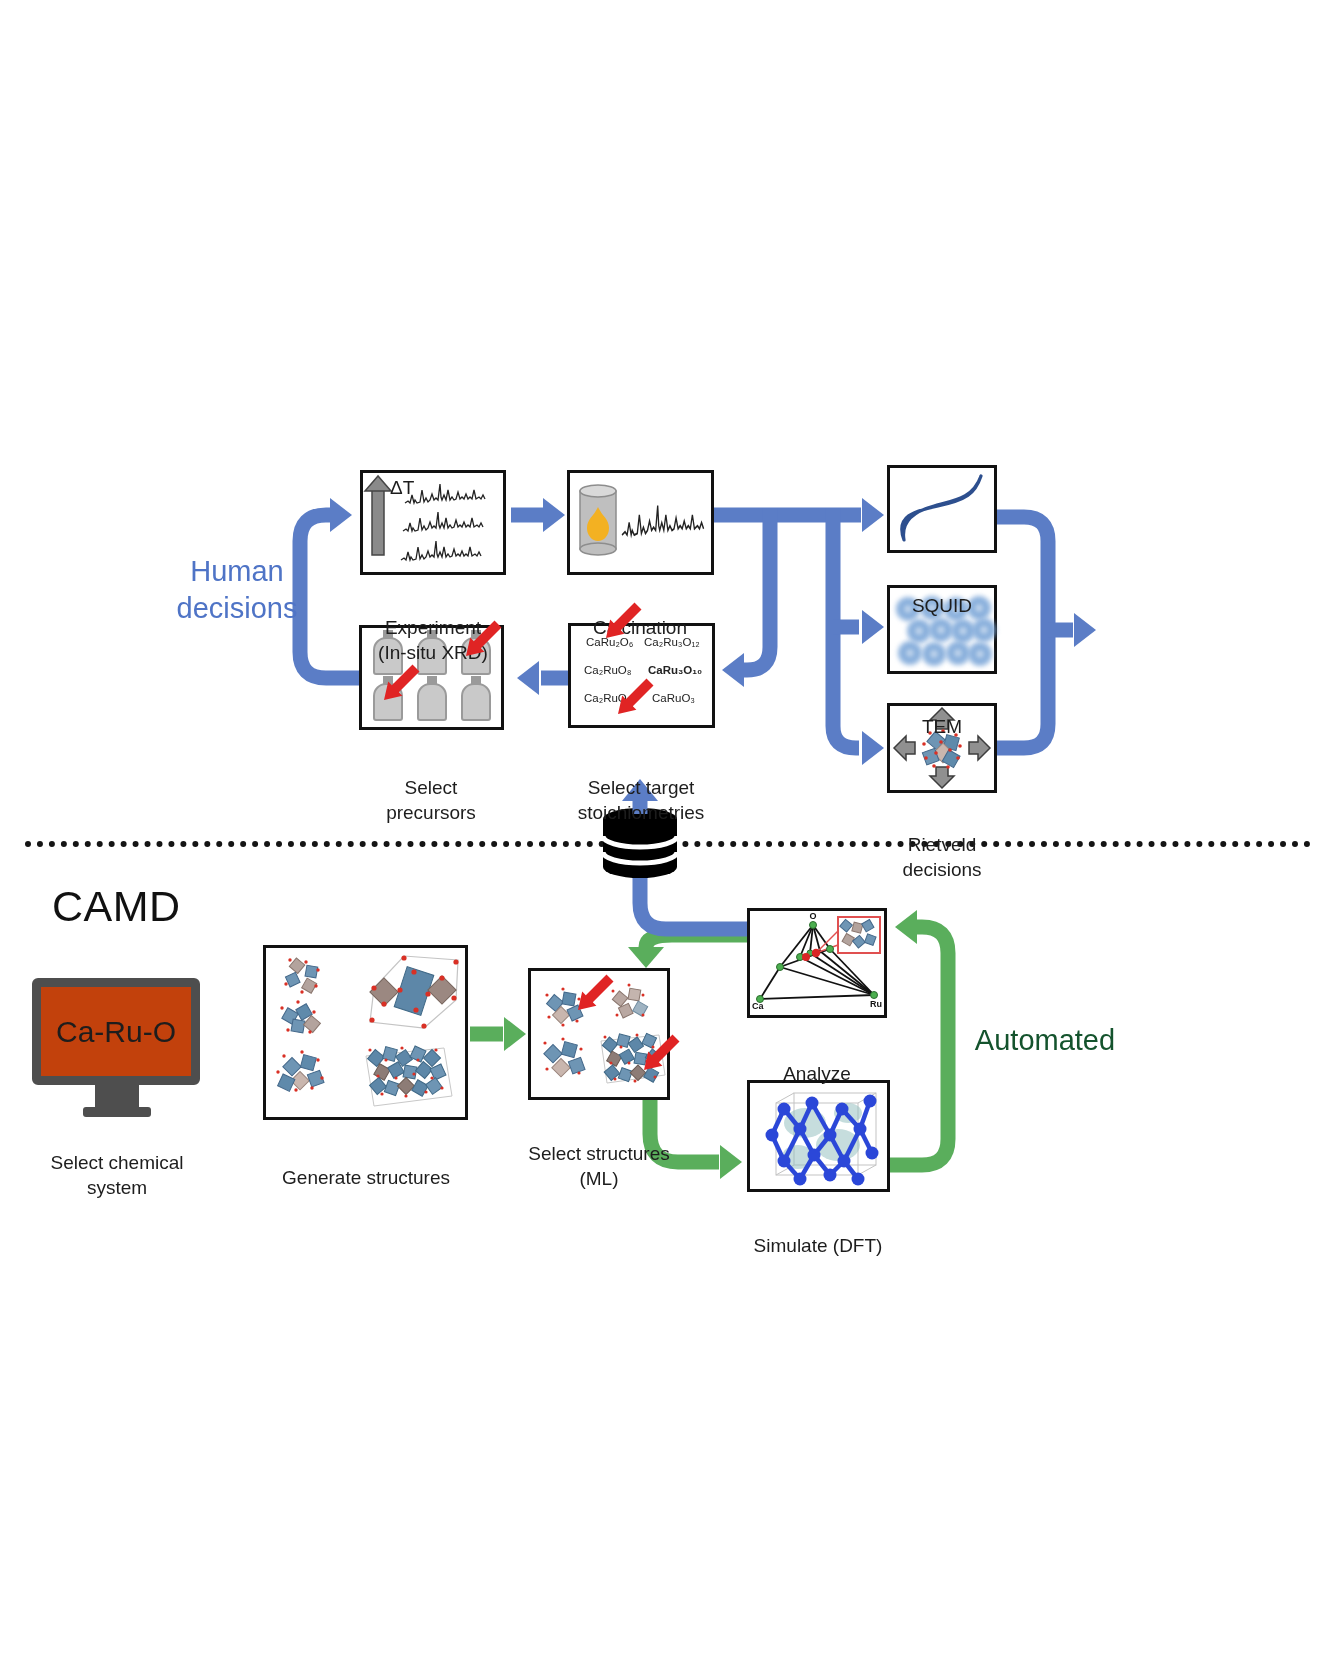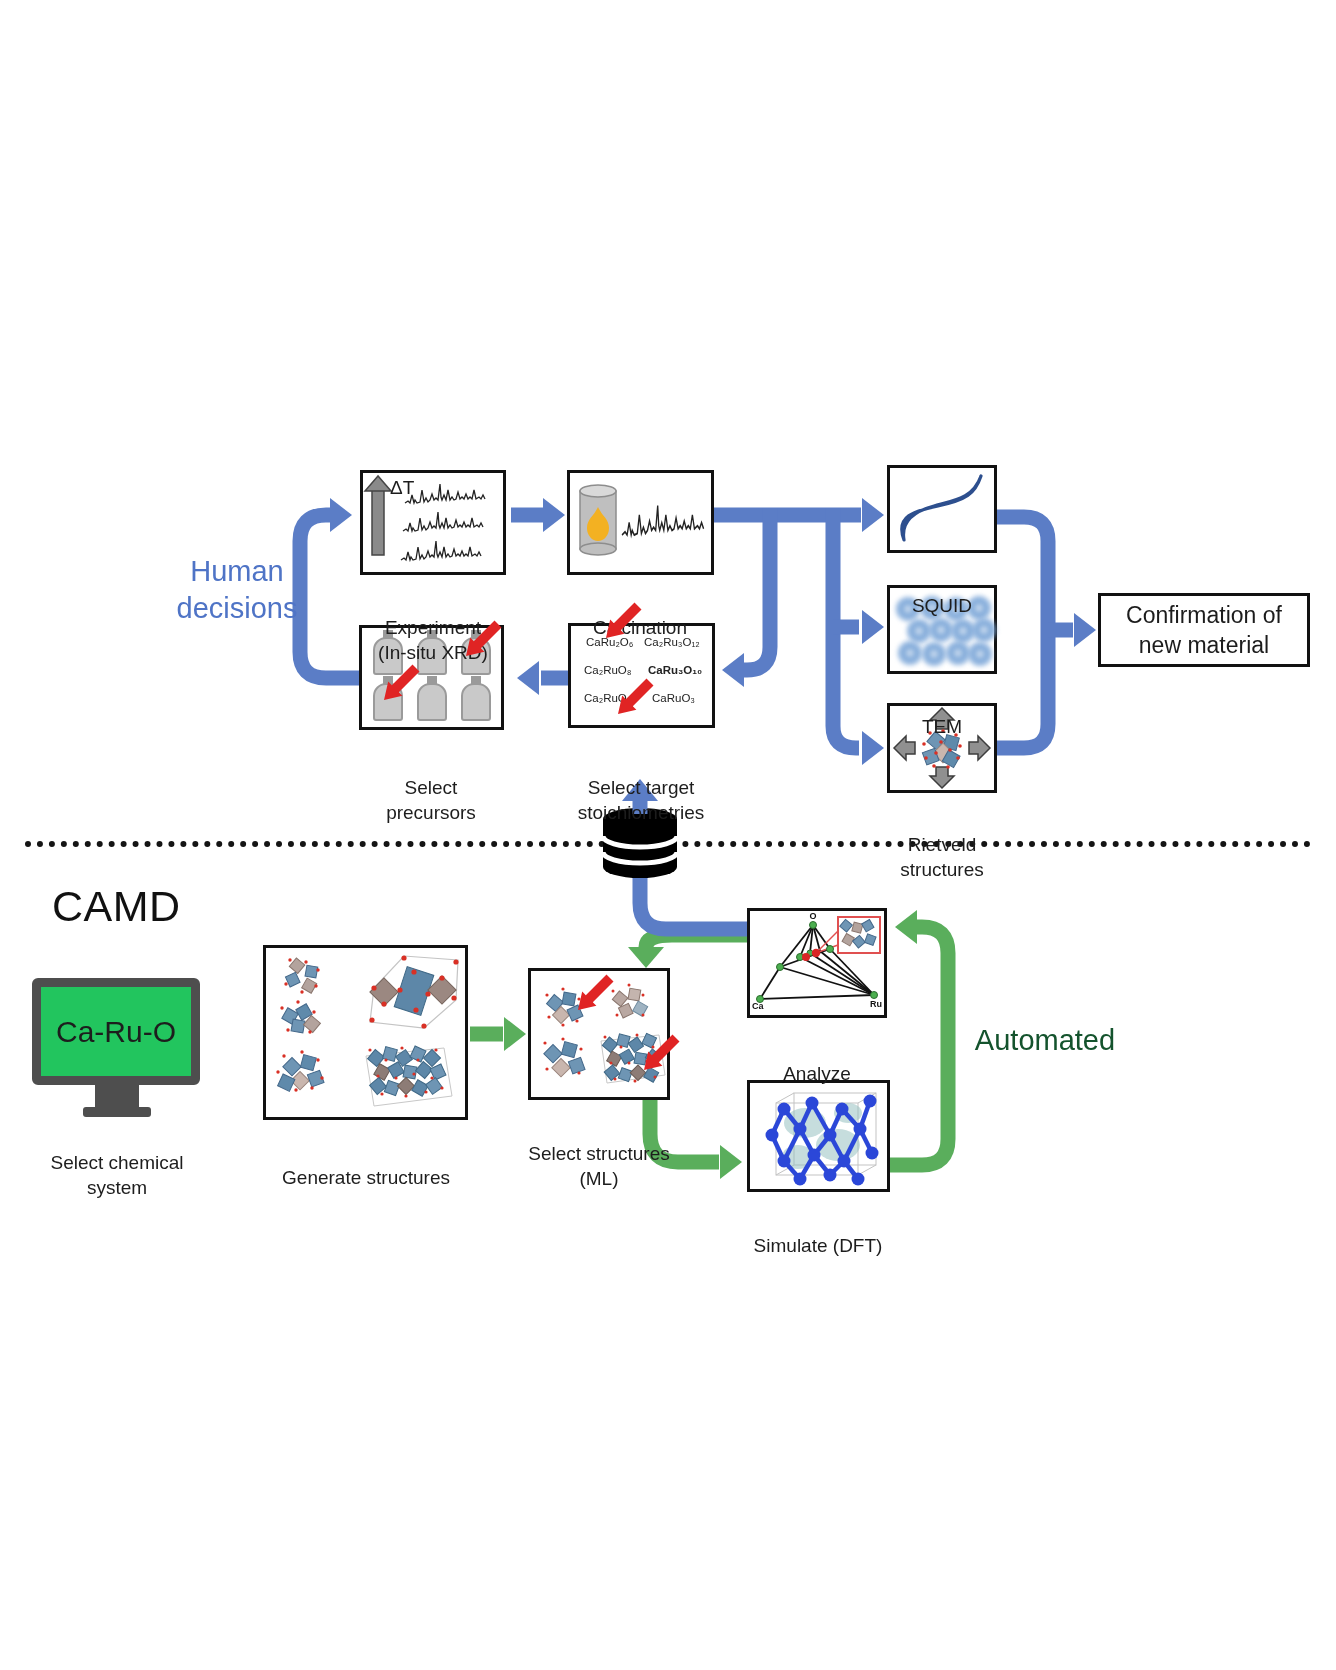--- a/index.html
+++ b/index.html
@@ -16,21 +16,21 @@
   #dotline{position:absolute;left:25px;top:841px;width:1286px;border-top:6px dotted #141414;z-index:1;}
   #arrows{position:absolute;left:0;top:0;z-index:2;}
   .artsvg{position:absolute;z-index:4;}
   .redarr{position:absolute;width:44px;height:44px;z-index:6;}
   .bottle{position:absolute;width:30px;height:38px;background:#c9c9c9;border:2px solid #9a9a9a;
           border-radius:13px 13px 3px 3px;box-sizing:border-box;z-index:4;}
   .bottle::before{content:"";position:absolute;left:8px;top:-9px;width:10px;height:8px;background:#9a9a9a;}
   .temdot{position:absolute;width:26px;height:26px;border-radius:50%;filter:blur(2px);z-index:4;
           background:radial-gradient(circle,#d7e4f2 0%,#7ba6d8 38%,rgba(123,166,216,0.55) 65%,rgba(123,166,216,0) 78%);}
   #monitor{position:absolute;left:32px;top:978px;width:168px;height:107px;border:9px solid #4e4e4e;
-           border-radius:6px;background:#22c55e;box-sizing:border-box;z-index:3;
+           border-radius:6px;background:#c2410c;box-sizing:border-box;z-index:3;
            display:flex;align-items:center;justify-content:center;}
   #monitor-text{font-size:30px;color:#1d1d1d;}
   #monitor-stand{position:absolute;left:95px;top:1085px;width:44px;height:22px;background:#4e4e4e;z-index:3;}
   #monitor-base{position:absolute;left:83px;top:1107px;width:68px;height:10px;background:#4e4e4e;border-radius:3px;z-index:3;}
   #confirm-box{display:flex;align-items:center;justify-content:center;}
   #confirm-box .txt{font-size:23px;line-height:30px;text-align:center;white-space:pre-line;}
   .formula{position:absolute;font-size:11.5px;color:#222;z-index:4;}
   #dt-label{position:absolute;left:390px;top:477px;font-size:19px;z-index:5;}
 </style>
 </head>
@@ -190,26 +190,22 @@
         <circle cx="68" cy="52" r="1.8"></circle>
           <circle cx="44" cy="60" r="1.8"></circle>
           <circle cx="58" cy="61" r="1.8"></circle>
         <circle cx="51" cy="36" r="1.8"></circle>
           <circle cx="60" cy="44" r="1.8"></circle>
           <circle cx="46" cy="47" r="1.8"></circle>
       </g>
     </g>
   </svg>
   <div class="lbl small" style="left:942px;top:797px;">Rietveld
-structures</div>
-
-  <div class="box" id="confirm-box" style="left:1098px;top:593px;width:212px;height:74px;">
-    <div class="txt">Confirmation of
-new material</div>
-  </div>
+decisions</div>
+
 
   <div id="monitor">
     <div id="monitor-text">Ca-Ru-O</div>
   </div>
   <div id="monitor-stand"></div>
   <div id="monitor-base"></div>
   <div class="lbl small" style="left:117px;top:1115px;">Select chemical
 system</div>
 
   <div class="box" style="left:263px;top:945px;width:205px;height:175px;"></div>

